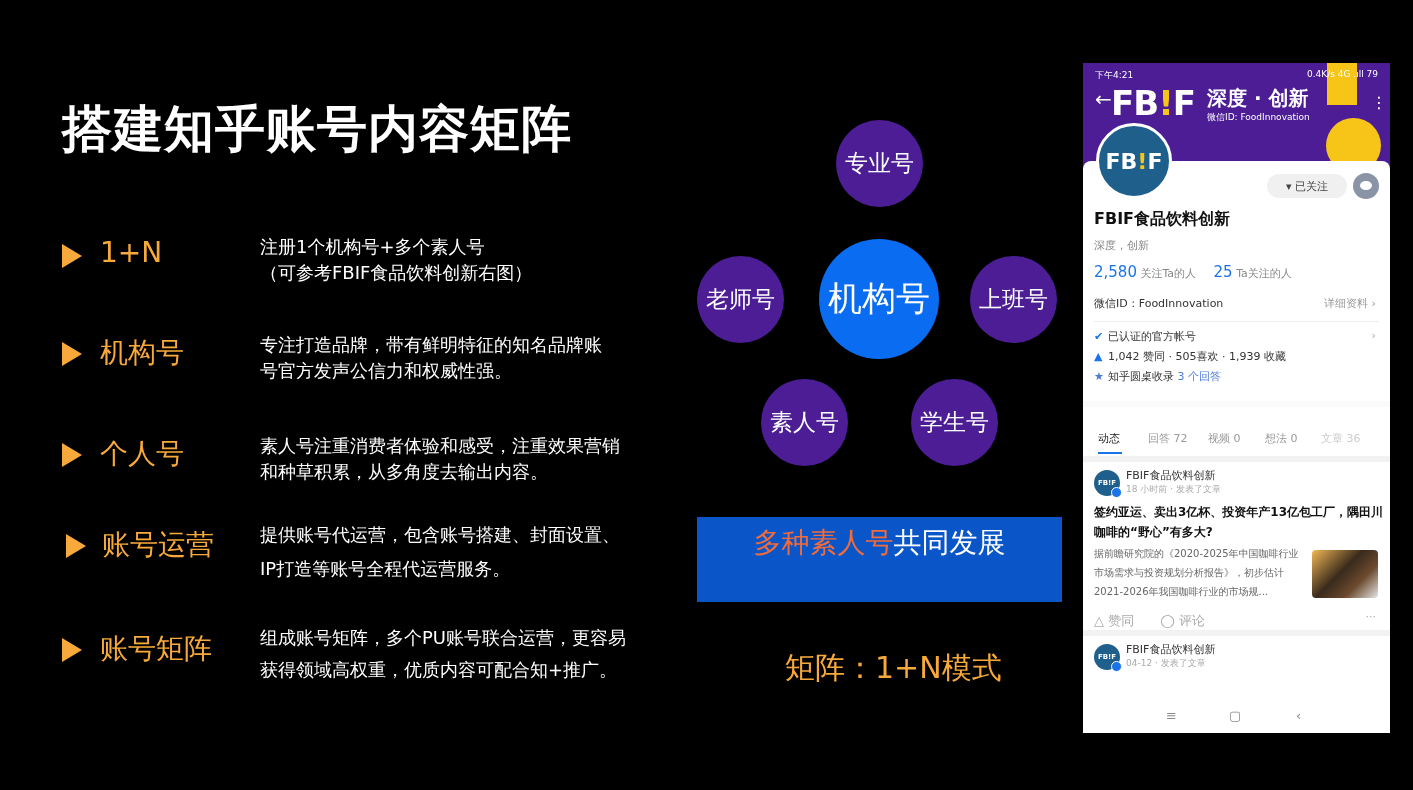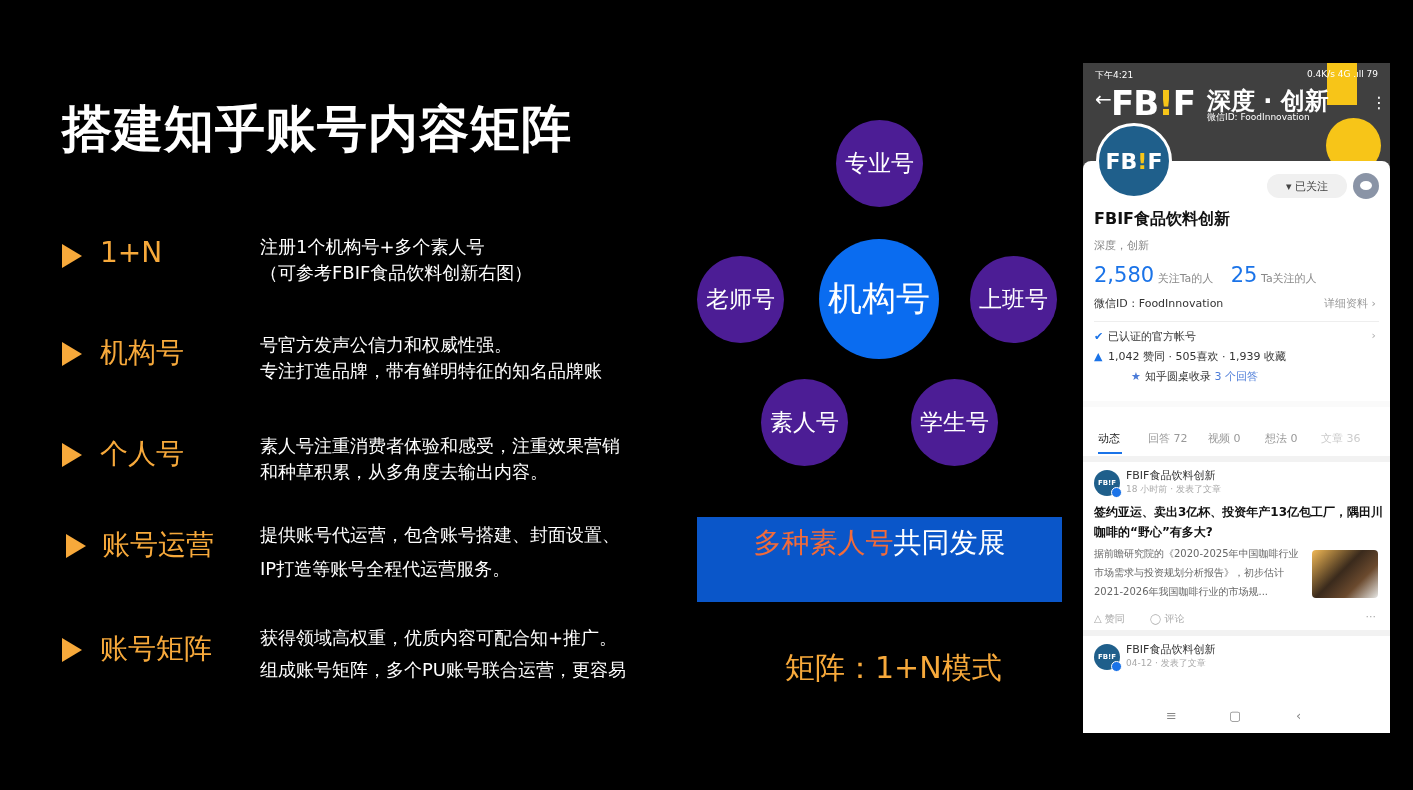--- a/index.html
+++ b/index.html
@@ -16,40 +16,40 @@
 
   .circle { position: absolute; border-radius: 50%; background: #4c1d95; display: flex; align-items: center; justify-content: center; color: #fff; font-size: 23px; }
   .circle.center { background: #0a6cf0; font-size: 34px; }
 
   .banner { position: absolute; left: 697px; top: 517px; width: 365px; height: 85px; background: #0a56c9; text-align: center; font-size: 28px; line-height: 36px; padding-top: 8px; }
   .banner .hl { color: #f26b3a; }
   .matrix { position: absolute; left: 785px; top: 648px; font-size: 30px; color: #f7a93b; white-space: nowrap; }
 
   
   .phone { position: absolute; left: 1083px; top: 63px; width: 307px; height: 670px; background: #fff; overflow: hidden; color: #222; }
-  .ph-header { position: absolute; left: 0; top: 0; width: 307px; height: 118px; background: #404040; }
+  .ph-header { position: absolute; left: 0; top: 0; width: 307px; height: 118px; background: #4c1d95; }
   .ph-yellow-bar { position: absolute; left: 244px; top: 0; width: 30px; height: 42px; background: #f7c518; }
   .ph-yellow-circle { position: absolute; left: 243px; top: 55px; width: 55px; height: 55px; border-radius: 50%; background: #f7c518; }
   .ph-status { position: absolute; top: 6px; font-size: 9px; color: #fff; }
   .ph-back { position: absolute; left: 12px; top: 24px; font-size: 20px; color: #fff; }
   .ph-logo { position: absolute; left: 28px; top: 20px; font-size: 34px; font-weight: bold; color: #fff; letter-spacing: -1px; }
   .ph-logo .ex { color: #f7c518; }
-  .ph-slogan { position: absolute; left: 124px; top: 22px; font-size: 24px; color: #fff; font-weight: bold; }
+  .ph-slogan { position: absolute; left: 124px; top: 22px; font-size: 20px; color: #fff; font-weight: bold; }
   .ph-wechat { position: absolute; left: 124px; top: 48px; font-size: 9px; color: #fff; }
   .ph-more { position: absolute; left: 288px; top: 32px; font-size: 16px; color: #fff; line-height: 1; }
   .ph-card { position: absolute; left: 0; top: 98px; width: 307px; height: 572px; background: #fff; border-radius: 8px 8px 0 0; }
   .ph-avatar { position: absolute; left: 13px; top: 60px; width: 76px; height: 76px; border-radius: 50%; background: #1f5f8b; border: 3px solid #fff; display: flex; align-items: center; justify-content: center; color: #fff; font-weight: bold; font-size: 22px; }
   .ph-avatar .ex { color: #f7c518; }
   .ph-follow { position: absolute; left: 184px; top: 112px; width: 80px; height: 24px; border-radius: 12px; background: #f0f0f0; font-size: 11px; color: #444; display: flex; align-items: center; justify-content: center; }
   .ph-msg { position: absolute; left: 270px; top: 111px; width: 26px; height: 26px; border-radius: 50%; background: #8a94a6; }
   .ph-msg::after { content: ""; position: absolute; left: 7px; top: 8px; width: 12px; height: 9px; border-radius: 50%; background: #fff; }
   .ph-name { position: absolute; left: 11px; top: 146px; font-size: 16px; font-weight: bold; color: #111; }
   .ph-tagline { position: absolute; left: 11px; top: 175px; font-size: 11px; color: #888; }
   .ph-stats { position: absolute; left: 11px; top: 200px; font-size: 11px; color: #888; white-space: nowrap; }
-  .ph-stats .num { font-size: 21px; color: #1a73e8; }
+  .ph-stats .num { font-size: 15px; color: #1a73e8; }
   .ph-wxid { position: absolute; left: 11px; top: 233px; font-size: 11px; color: #333; }
   .ph-detail { position: absolute; right: 14px; top: 233px; font-size: 11px; color: #999; margin-left: 39px; }
   .ph-divider { position: absolute; left: 11px; width: 285px; height: 1px; background: #eee; }
   .ph-info { position: absolute; left: 11px; font-size: 11px; color: #333; white-space: nowrap; }
   .ph-info .blue { color: #4b7bd8; }
   .ph-info .ic { color: #1a73e8; display: inline-block; width: 14px; }
   .ph-arrow { position: absolute; right: 14px; font-size: 11px; color: #aaa; }
   .ph-gap { position: absolute; left: 0; width: 307px; height: 6px; background: #f2f2f2; }
   .ph-tabs { position: absolute; left: 0; top: 365px; width: 366px; height: 28px; font-size: 11px; color: #999; }
   .ph-tab { position: absolute; top: 3px; white-space: nowrap; }
@@ -57,21 +57,21 @@
   .ph-tab-underline { position: absolute; left: 15px; top: 24px; width: 24px; height: 2px; background: #1a73e8; }
   .ph-search { position: absolute; right: 12px; top: 1px; font-size: 13px; color: #333; }
   .ph-post { position: absolute; left: 0; width: 307px; background: #fff; }
   .ph-post-av { position: absolute; left: 11px; top: 8px; width: 26px; height: 26px; border-radius: 50%; background: #1f5f8b; color: #fff; font-size: 7px; font-weight: bold; display: flex; align-items: center; justify-content: center; }
   .ph-post-av .badge { position: absolute; right: -2px; bottom: -2px; width: 11px; height: 11px; border-radius: 50%; background: #1a73e8; border: 1px solid #fff; }
   .ph-post-author { position: absolute; left: 43px; top: 6px; font-size: 11px; color: #333; }
   .ph-post-time { position: absolute; left: 43px; top: 21px; font-size: 9px; color: #aaa; }
   .ph-post-title { position: absolute; left: 11px; top: 40px; width: 290px; font-size: 12px; line-height: 20px; font-weight: bold; color: #111; }
   .ph-post-excerpt { position: absolute; left: 11px; top: 82px; width: 210px; font-size: 10px; line-height: 19px; color: #666; }
   .ph-post-thumb { position: absolute; left: 229px; top: 88px; width: 66px; height: 48px; border-radius: 4px; background: linear-gradient(135deg, #f2b955 0%, #3a2a1c 45%, #6b4a2e 70%, #e7e7e5 100%); }
-  .ph-actions { position: absolute; left: 11px; top: 150px; font-size: 10px; color: #aaa; white-space: nowrap; }
+  .ph-actions { position: absolute; left: 11px; top: 150px; font-size: 13px; color: #aaa; white-space: nowrap; }
   .ph-actions span { margin-right: 22px; }
   .ph-dots { position: absolute; right: 14px; top: 148px; font-size: 11px; color: #aaa; }
   .ph-nav { position: absolute; left: 0; top: 638px; width: 307px; height: 32px; background: #fff; font-size: 13px; color: #888; }
   .ph-nav span { position: absolute; top: 7px; }
 </style>
 </head>
 <body>
 
 <div class="title">搭建知乎账号内容矩阵</div>
 
@@ -81,22 +81,22 @@
   <div class="desc">
     <div>注册1个机构号+多个素人号</div>
     <div>（可参考FBIF食品饮料创新右图）</div>
   </div>
 </div>
 
 <div class="row" style="top:332px;">
   <span class="tri"></span>
   <span class="label">机构号</span>
   <div class="desc">
+    <div>专注打造品牌，带有鲜明特征的知名品牌账</div>
     <div>号官方发声公信力和权威性强。</div>
-    <div>专注打造品牌，带有鲜明特征的知名品牌账</div>
   </div>
 </div>
 
 <div class="row" style="top:433px;">
   <span class="tri"></span>
   <span class="label">个人号</span>
   <div class="desc">
     <div>素人号注重消费者体验和感受，注重效果营销</div>
     <div>和种草积累，从多角度去输出内容。</div>
   </div>
@@ -108,22 +108,22 @@
   <div class="desc" style="line-height:34px; top:-6px;">
     <div>提供账号代运营，包含账号搭建、封面设置、</div>
     <div>IP打造等账号全程代运营服务。</div>
   </div>
 </div>
 
 <div class="row" style="top:628px;">
   <span class="tri"></span>
   <span class="label">账号矩阵</span>
   <div class="desc" style="line-height:32px; top:-6px;">
+    <div>组成账号矩阵，多个PU账号联合运营，更容易</div>
     <div>获得领域高权重，优质内容可配合知+推广。</div>
-    <div>组成账号矩阵，多个PU账号联合运营，更容易</div>
   </div>
 </div>
 
 <div class="circle" style="left:836px; top:120px; width:87px; height:87px;">专业号</div>
 <div class="circle" style="left:697px; top:256px; width:87px; height:87px;">老师号</div>
 <div class="circle center" style="left:819px; top:239px; width:120px; height:120px;">机构号</div>
 <div class="circle" style="left:970px; top:256px; width:87px; height:87px;">上班号</div>
 <div class="circle" style="left:761px; top:379px; width:87px; height:87px;">素人号</div>
 <div class="circle" style="left:911px; top:379px; width:87px; height:87px;">学生号</div>
 
@@ -162,21 +162,21 @@
       &nbsp;&nbsp;&nbsp;
       <span class="num">25</span>
       <span>Ta关注的人</span>
     </div>
     <div class="ph-wxid" style="top:135px;">微信ID：FoodInnovation</div>
     <div class="ph-detail" style="top:135px;">详细资料 ›</div>
     <div class="ph-divider" style="top:160px;"></div>
     <div class="ph-info" style="top:168px;"><span class="ic">✔</span><span>已认证的官方帐号</span></div>
     <div class="ph-arrow" style="top:168px;">›</div>
     <div class="ph-info" style="top:188px;"><span class="ic">▲</span><span>1,042 赞同 · 505喜欢 · 1,939 收藏</span></div>
-    <div class="ph-info" style="top:208px;margin-left:37px;"><span class="ic" style="color:#4b7bd8;">★</span><span>知乎圆桌收录</span> <span class="blue">3 个回答</span></div>
+    <div class="ph-info" style="top:208px;"><span class="ic" style="color:#4b7bd8;">★</span><span>知乎圆桌收录</span> <span class="blue">3 个回答</span></div>
     <div class="ph-gap" style="top:240px; background:#fafafa;"></div>
   </div>
 
   <div class="ph-tabs">
     <span class="ph-tab active" style="left:15px;">动态</span>
     <span class="ph-tab" style="left:65px;">回答 72</span>
     <span class="ph-tab" style="left:125px;">视频 0</span>
     <span class="ph-tab" style="left:182px;">想法 0</span>
     <span class="ph-tab" style="left:238px; color:#ccc;">文章 36</span>
     <span class="ph-search">⌕</span>

